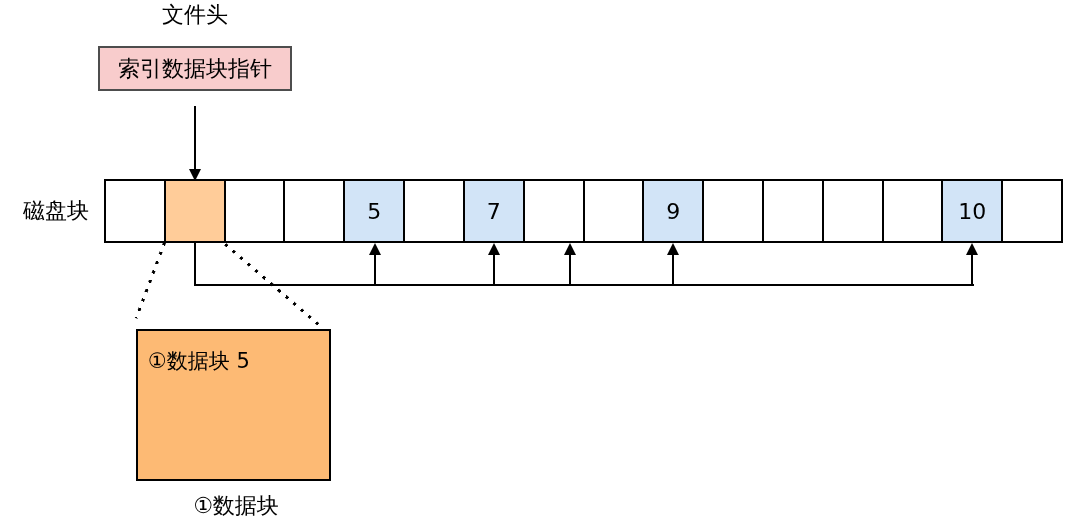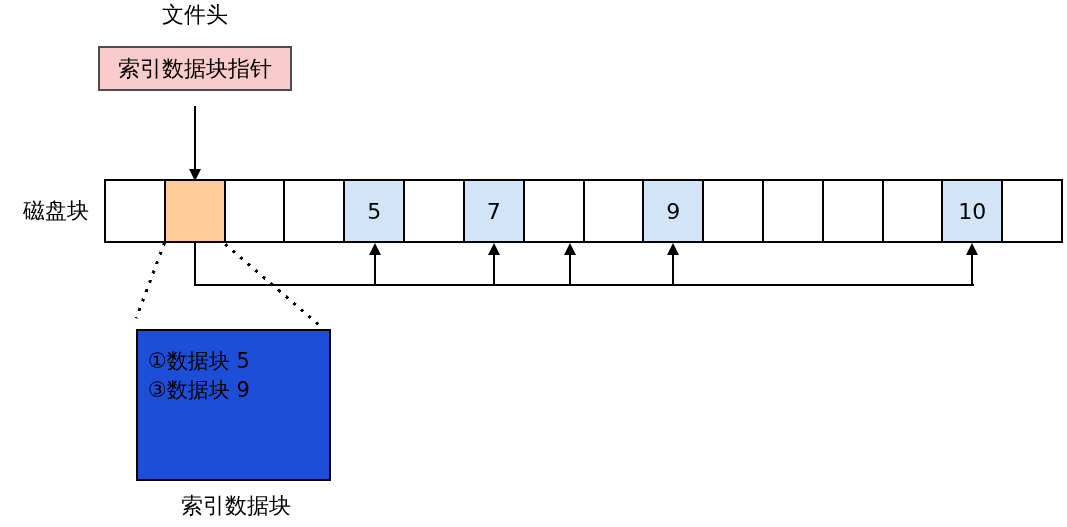--- a/index.html
+++ b/index.html
@@ -97,21 +97,21 @@
   .dotted-left  { left: 166px; top: 243px; width: 81px;  transform: rotate(110.5deg); }
   .dotted-right { left: 226px; top: 243px; width: 123px; transform: rotate(40.7deg); }
 
   
   .index-box {
     position: absolute;
     left: 136px; top: 329px;
     width: 195px; height: 152px;
     box-sizing: border-box;
     border: 2px solid var(--line, #000);
-    background: #1d4ed8;
+    background: #fdba74;
     padding: 16px 4px 0 10px;
   }
   .index-entry {
     font-size: 21px;
     line-height: 29px;
     white-space: nowrap;
   }
 </style>
 </head>
 <body>
@@ -161,18 +161,17 @@
       <div class="up-arrow-stem" style="left: 672.1px;"></div>
       <div class="arrow-head-up" style="left: 965.6px;"></div>
       <div class="up-arrow-stem" style="left: 970.6px;"></div>
     </div>
 
   <div class="dotted dotted-left"></div>
   <div class="dotted dotted-right"></div>
 
   <div class="index-box" id="index-box">
       <div class="index-entry">①数据块 5</div>
-      <div class="index-entry">③数据块 9</div>
     </div>
 
-  <div class="label index-box-label">索引数据块</div>
+  <div class="label index-box-label">①数据块</div>
 
 </div>
 
 </body></html>

